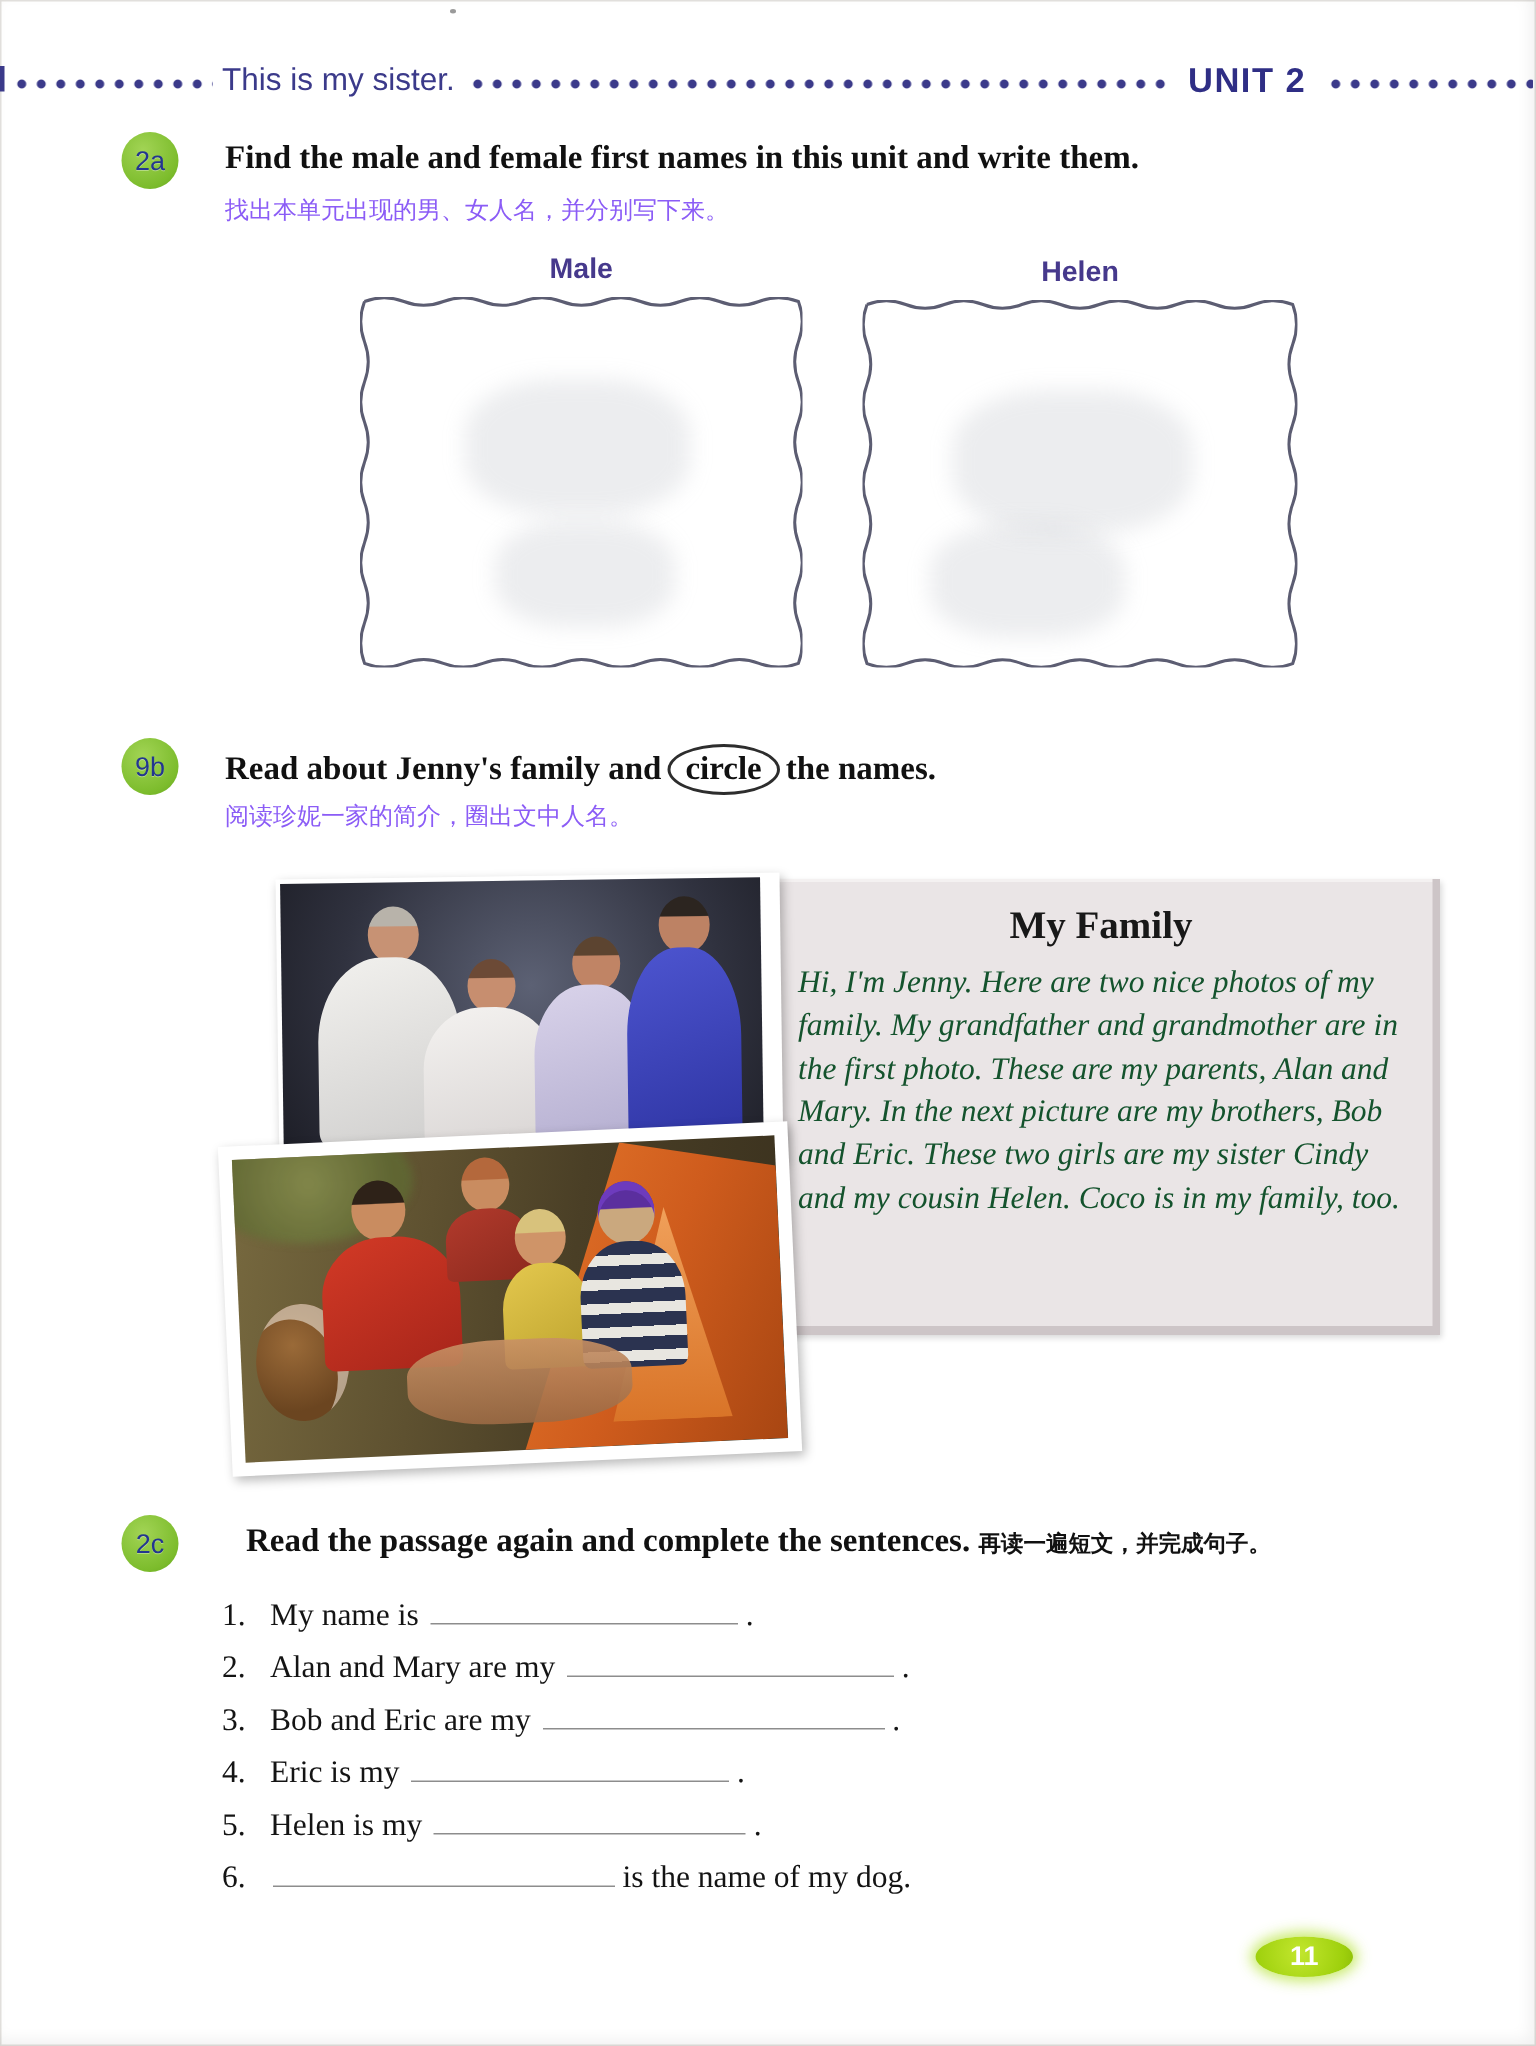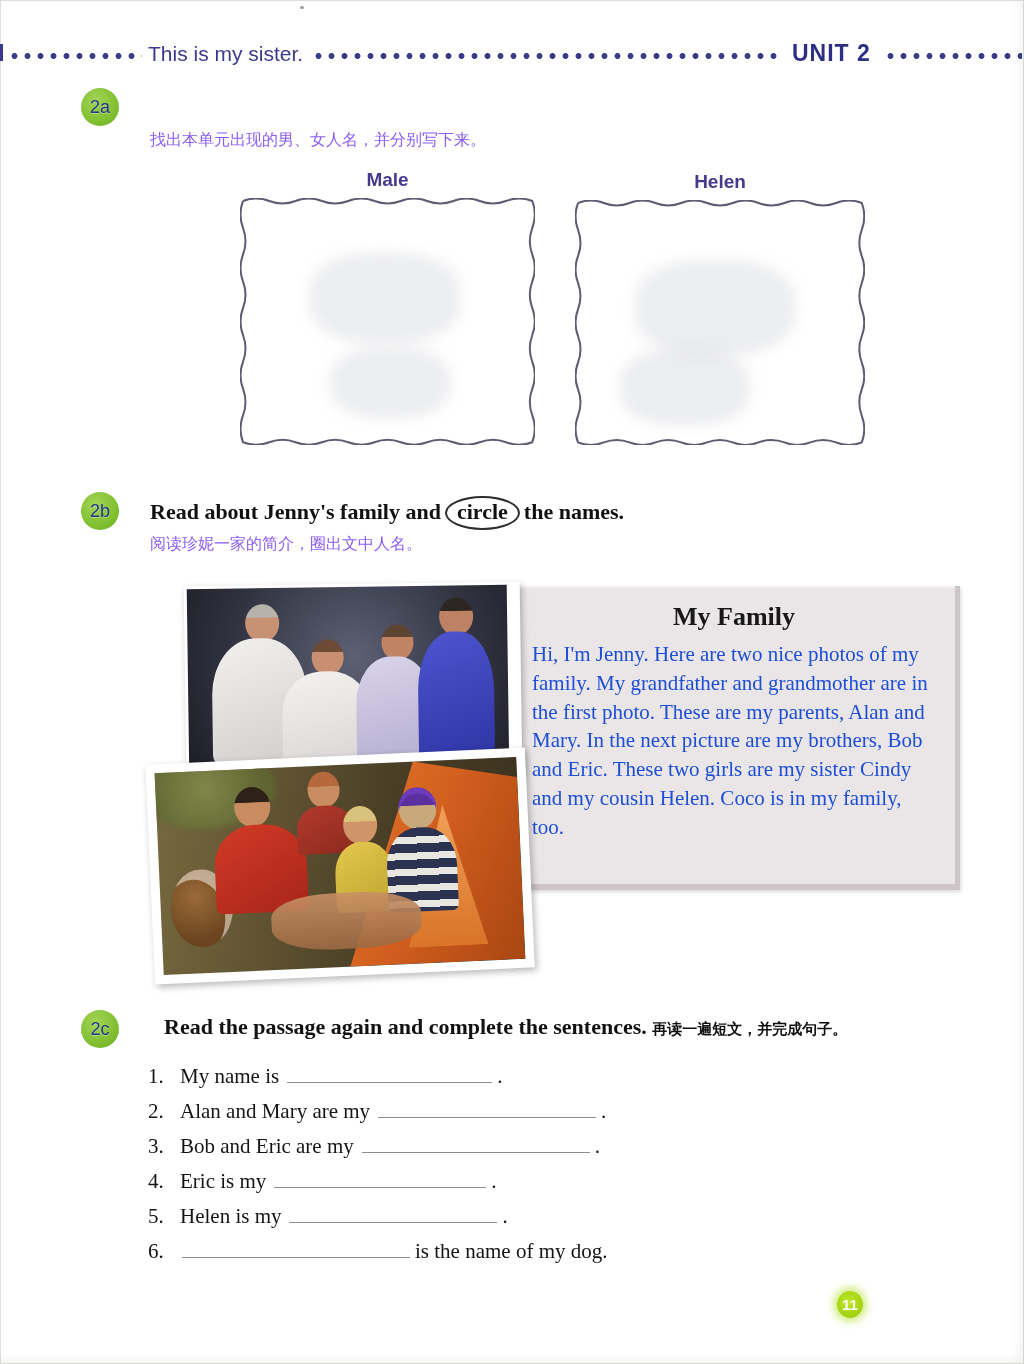--- a/index.html
+++ b/index.html
@@ -42,73 +42,74 @@
   .photo{position:absolute;background:#fff;box-shadow:2px 3px 7px rgba(0,0,0,0.28);}
   .photo-inner{position:relative;overflow:hidden;width:100%;height:100%;}
   .p-head{position:absolute;border-radius:50%;}
   .p-body{position:absolute;border-radius:45% 45% 8% 8%;}
   
   .card{position:absolute;left:508px;top:586px;width:452px;height:304px;
     background:#eae5e6;
     box-shadow:inset -5px -6px 0 #cdc5c7, inset 2px 2px 0 #f4f1f1, 1px 2px 4px rgba(0,0,0,.15);
     padding:14px 24px;box-sizing:border-box;}
   .card-title{text-align:center;font-size:26px;font-weight:bold;color:#181818;margin:2px 0 8px 0;}
-  .card-body{font-size:21px;line-height:1.37;color:#1d4ed8;}
+  .card-body{font-size:21px;line-height:1.37;color:#14532d;font-style:italic;}
   
   .sentences{position:absolute;left:148px;top:1062px;width:700px;}
   .sentence{height:35px;font-size:21px;color:#141414;white-space:nowrap;}
   .s-num{display:inline-block;width:32px;}
   .blank{display:inline-block;border-bottom:1.6px solid #8d8d8d;height:20px;
     vertical-align:baseline;margin:0 5px 0 8px;}
   .b1{width:205px;} .b2{width:218px;} .b3{width:228px;} .b4{width:212px;}
   .b5{width:208px;} .b6{width:228px;margin-left:2px;}
   
-  .page-badge{position:absolute;left:837px;top:1291px;width:26px;height:27px;border-radius:50%;
+  .page-badge{position:absolute;left:837px;top:1291px;width:65px;height:27px;border-radius:50%;
     background:radial-gradient(circle at 45% 40%, #c2e62e, #9ed00c 75%, #8cbd06);
     box-shadow:0 0 9px 3px rgba(190,230,80,0.85);
     display:flex;align-items:center;justify-content:center;
-    font-family:"Liberation Sans",sans-serif;font-size:15px;font-weight:bold;color:#ffffff;}
+    font-family:"Liberation Sans",sans-serif;font-size:18px;font-weight:bold;color:#ffffff;}
   .artifact-dot{position:absolute;left:300px;top:6px;width:4px;height:3px;background:#9a9a9a;border-radius:50%;}
 </style>
 </head>
 <body>
 
 <div id="page">
 
   <div class="artifact-dot"></div>
 
   <div class="hdr-tick"></div>
   <div class="dots seg1"></div>
   <div class="hdr-title">This is my sister.</div>
   <div class="dots seg2"></div>
   <div class="hdr-unit">UNIT 2</div>
   <div class="dots seg3"></div>
 
   <div class="badge" style="left:81px;top:88px;">2a</div>
+  <div class="h-en" style="left:150px;top:92px;">Find the male and female first names in this unit and write them.</div>
   <div class="h-zh" style="left:150px;top:130px;">找出本单元出现的男、女人名，并分别写下来。</div>
 
   <div class="box-label" style="left:240px;top:169px;width:295px;">Male</div>
   <div class="box-label" style="left:575px;top:171px;width:290px;">Helen</div>
 
   <div class="wavy-box" style="left:240px;top:198px;">
     <svg width="295" height="247" viewBox="0 0 295 247">
       <path fill="none" stroke="#5c5d72" stroke-width="2" d="M 3 3 q 13.1 -5 26.3 0 q 13.1 5 26.3 0 q 13.1 -5 26.3 0 q 13.1 5 26.3 0 q 13.1 -5 26.3 0 q 13.1 5 26.3 0 q 13.1 -5 26.3 0 q 13.1 5 26.3 0 q 13.1 -5 26.3 0 q 13.1 5 26.3 0 q 13.1 -5 26.3 0 q 5 13.4 0 26.8 q -5 13.4 0 26.8 q 5 13.4 0 26.8 q -5 13.4 0 26.8 q 5 13.4 0 26.8 q -5 13.4 0 26.8 q 5 13.4 0 26.8 q -5 13.4 0 26.8 q 5 13.4 0 26.8 q -13.1 5 -26.3 0 q -13.1 -5 -26.3 0 q -13.1 5 -26.3 0 q -13.1 -5 -26.3 0 q -13.1 5 -26.3 0 q -13.1 -5 -26.3 0 q -13.1 5 -26.3 0 q -13.1 -5 -26.3 0 q -13.1 5 -26.3 0 q -13.1 -5 -26.3 0 q -13.1 5 -26.3 0 q -5 -13.4 0 -26.8 q 5 -13.4 0 -26.8 q -5 -13.4 0 -26.8 q 5 -13.4 0 -26.8 q -5 -13.4 0 -26.8 q 5 -13.4 0 -26.8 q -5 -13.4 0 -26.8 q 5 -13.4 0 -26.8 q -5 -13.4 0 -26.8"></path>
     </svg>
     <div class="bleed" style="left:70px;top:55px;width:150px;height:90px;"></div>
     <div class="bleed" style="left:90px;top:150px;width:120px;height:70px;"></div>
   </div>
   <div class="wavy-box" style="left:575px;top:200px;">
     <svg width="290" height="245" viewBox="0 0 290 245">
       <path fill="none" stroke="#5c5d72" stroke-width="2" d="M 3 3 q 12.9 -5 25.8 0 q 12.9 5 25.8 0 q 12.9 -5 25.8 0 q 12.9 5 25.8 0 q 12.9 -5 25.8 0 q 12.9 5 25.8 0 q 12.9 -5 25.8 0 q 12.9 5 25.8 0 q 12.9 -5 25.8 0 q 12.9 5 25.8 0 q 12.9 -5 25.8 0 q 5 13.3 0 26.6 q -5 13.3 0 26.6 q 5 13.3 0 26.6 q -5 13.3 0 26.6 q 5 13.3 0 26.6 q -5 13.3 0 26.6 q 5 13.3 0 26.6 q -5 13.3 0 26.6 q 5 13.3 0 26.6 q -12.9 5 -25.8 0 q -12.9 -5 -25.8 0 q -12.9 5 -25.8 0 q -12.9 -5 -25.8 0 q -12.9 5 -25.8 0 q -12.9 -5 -25.8 0 q -12.9 5 -25.8 0 q -12.9 -5 -25.8 0 q -12.9 5 -25.8 0 q -12.9 -5 -25.8 0 q -12.9 5 -25.8 0 q -5 -13.3 0 -26.6 q 5 -13.3 0 -26.6 q -5 -13.3 0 -26.6 q 5 -13.3 0 -26.6 q -5 -13.3 0 -26.6 q 5 -13.3 0 -26.6 q -5 -13.3 0 -26.6 q 5 -13.3 0 -26.6 q -5 -13.3 0 -26.6"></path>
     </svg>
     <div class="bleed" style="left:60px;top:60px;width:160px;height:95px;"></div>
     <div class="bleed" style="left:45px;top:150px;width:130px;height:75px;"></div>
   </div>
 
-  <div class="badge" style="left:81px;top:492px;">2b</div>
+  <div class="badge" style="left:81px;top:492px;">9b</div>
   <div class="h-en" style="left:150px;top:496px;">
     <span>Read about Jenny's family and</span><span class="circle-word">circle</span><span>the names.</span>
   </div>
   <div class="h-zh" style="left:150px;top:534px;">阅读珍妮一家的简介，圈出文中人名。</div>
 
   <div class="card">
     <div class="card-title">My Family</div>
     <div class="card-body">Hi, I'm Jenny. Here are two nice photos of my family. My grandfather and grandmother are in the first photo. These are my parents, Alan and Mary. In the next picture are my brothers, Bob and Eric. These two girls are my sister Cindy and my cousin Helen. Coco is in my family, too.</div>
   </div>
 

